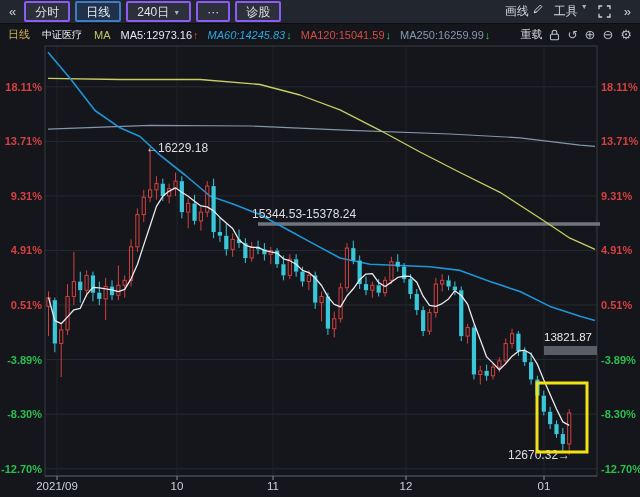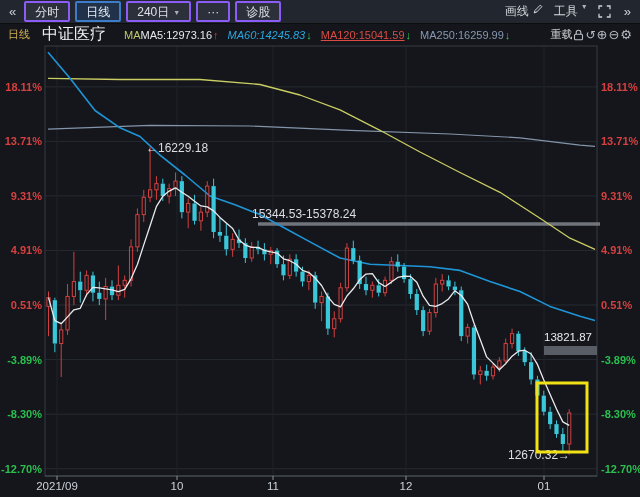--- a/index.html
+++ b/index.html
@@ -24,24 +24,24 @@
   .btn.active{border-color:#3d7cc9;background:#1e3least;background:#203149;color:#eaf2fc;}
   .row1-right{margin-left:auto;display:flex;align-items:center;gap:10px;color:#d5d9df;font-size:12px;}
   .tool-item{display:flex;align-items:flex-start;gap:3px;cursor:pointer;white-space:nowrap;}
   .tool-item .caret{font-size:7px;color:#aab0b8;}
   
   .row2{
     display:flex;align-items:center;height:21px;background:#14161b;
     padding:0 8px;gap:0;font-size:11px;box-sizing:border-box;white-space:nowrap;
   }
   .r2-period{color:#cfae54;margin-right:12px;}
-  .r2-symbol{color:#eef0f4;font-size:16px;margin-right:18px;}
-  .r2-ma{color:#c2c76b;}
+  .r2-symbol{color:#eef0f4;font-size:10px;margin-right:12px;}
+  .r2-ma{color:#c2c76b;margin-right:10px;}
   .ma-item{margin-right:9px;display:flex;align-items:center;gap:1px;}
-  .row2-right{margin-left:auto;display:flex;align-items:center;gap:1px;color:#c3c8cf;}
+  .row2-right{margin-left:auto;display:flex;align-items:center;gap:7px;color:#c3c8cf;}
   .r2-reload{font-size:11px;color:#d3d6db;cursor:pointer;}
   .r2-icon{font-size:12px;line-height:12px;cursor:pointer;color:#b9bec6;display:flex;align-items:center;}
   
   #chart{position:absolute;left:0;top:45px;width:640px;height:452px;display:block;}
   text{font-family:"Liberation Sans","DejaVu Sans",sans-serif;}
 </style>
 </head>
 <body>
 
 <div class="row1">
@@ -89,21 +89,21 @@
   <span id="ma-items" style="display:flex;align-items:center;">
       <span class="ma-item">
         <span style="color: rgb(230, 233, 238);">MA5:12973.16</span>
         <span style="color: rgb(224, 60, 60);">↑</span>
       </span>
       <span class="ma-item">
         <span style="color: rgb(42, 167, 225); font-style: italic;">MA60:14245.83</span>
         <span style="color: rgb(47, 204, 88);">↓</span>
       </span>
       <span class="ma-item">
-        <span style="color: rgb(217, 75, 67); text-decoration: underline;">MA120:15041.59</span>
+        <span style="color: rgb(217, 75, 67);">MA120:15041.59</span>
         <span style="color: rgb(47, 204, 88);">↓</span>
       </span>
       <span class="ma-item">
         <span style="color: rgb(133, 152, 178);">MA250:16259.99</span>
         <span style="color: rgb(47, 204, 88);">↓</span>
       </span>
     </span>
   <span class="row2-right">
     <span class="r2-reload">重载</span>
     <span class="r2-icon">

